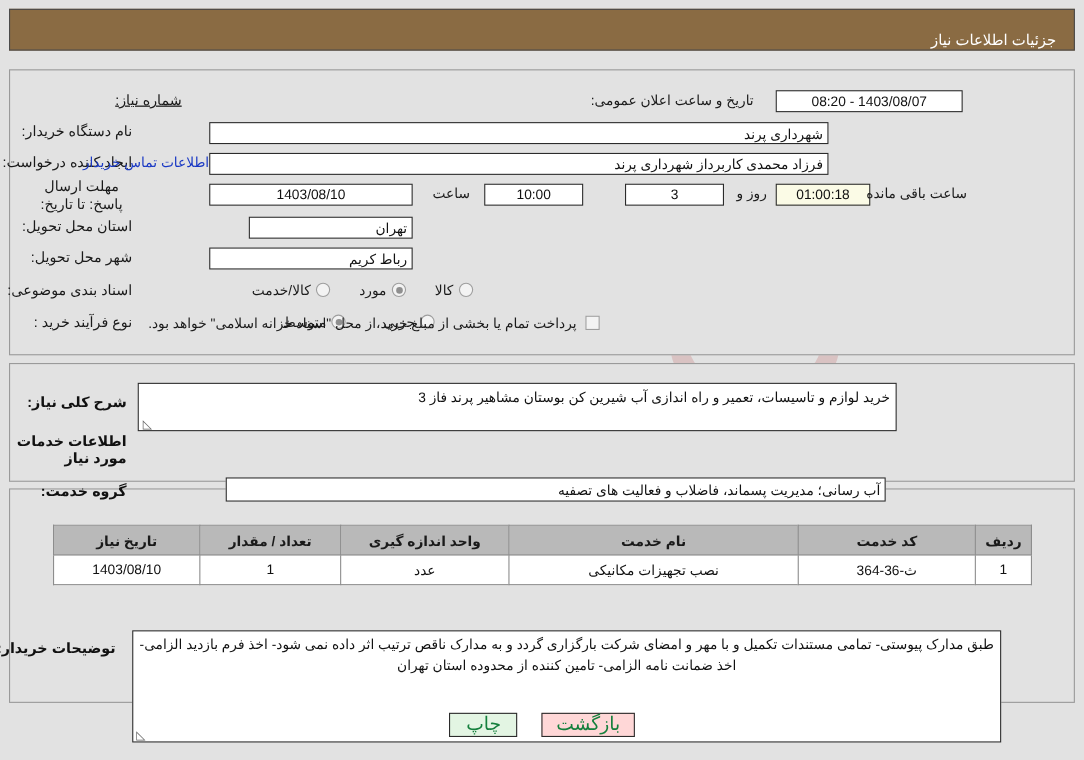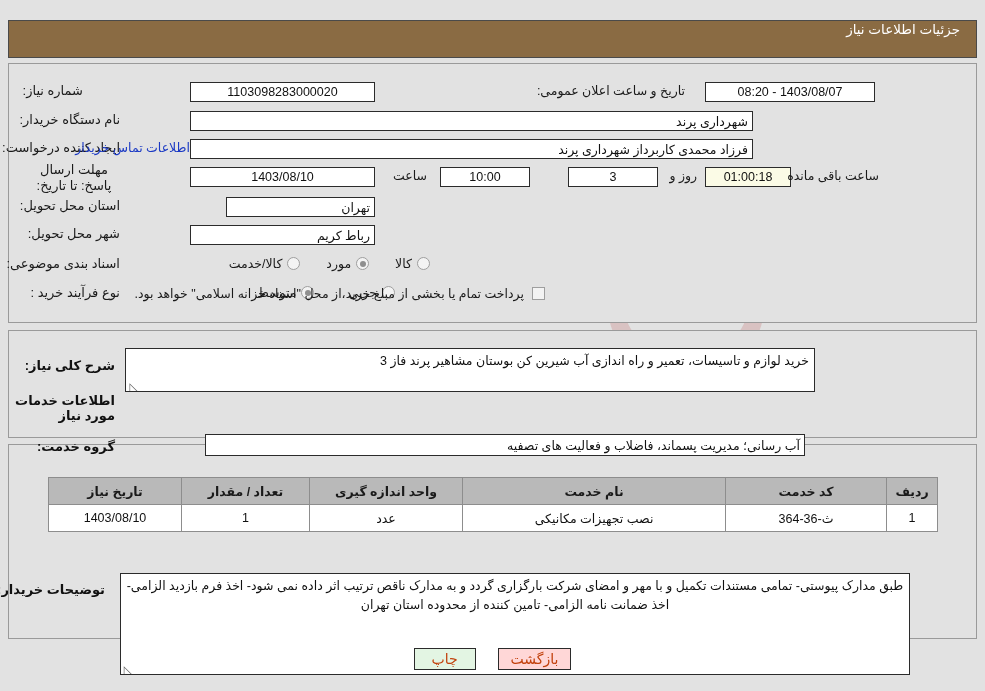--- a/index.html
+++ b/index.html
@@ -13,27 +13,27 @@
     width: 985px;
     height: 691px;
     background: #e2e2e2;
     overflow: hidden;
     direction: rtl;
   }
 
   
   .title-bar {
     position: absolute;
-    top: 20px; right: 8px; left: 8px;
+    top: 8px; right: 8px; left: 8px;
     height: 38px;
     background: #8a6b43;
     border: 1px solid #4a4a4a;
     box-sizing: border-box;
     display: flex;
-    align-items: flex-start;
+    align-items: flex-end;
     justify-content: flex-start;
     padding-right: 16px;
   }
   .title-bar .title-text {
     color: #ffffff;
     font-size: 13.5px;
     letter-spacing: 0.2px;
   }
 
   
@@ -173,22 +173,22 @@
     top: 648px; left: 0; right: 0;
     display: flex;
     justify-content: center;
     gap: 22px;
   }
   .btn {
     border: 1px solid #2b2b2b;
     height: 22px;
     min-width: 62px;
     padding: 0 12px;
-    font-size: 14px;
-    color: #c2410c;
+    font-size: 17px;
+    color: #15803d;
     display: flex;
     align-items: center;
     justify-content: center;
     cursor: pointer;
     box-sizing: border-box;
   }
   .btn.back  { background: #ffd7d7; }
   .btn.print { background: #e3f5e3; }
 
   
@@ -225,24 +225,23 @@
     <span class="title-text">جزئیات اطلاعات نیاز</span>
   </div>
 
   <div class="watermark">
     <div class="wm-shield"></div>
     <div class="wm-text">AriaTender.net</div>
   </div>
 
   <div class="panel" id="panel-top"></div>
 
-  <div class="row" style="top:83px; right:902px;">
+  <div class="row" style="top:83px; right:820px;text-decoration:underline;">
     <span class="lbl">شماره نیاز:</span>
   </div>
-  <div class="box center" style="position:absolute; top:82px; right:610px; width:185px;">1103098283000020</div>
 
   <div class="row" style="top:83px; right:300px;">
     <span class="plain-lbl">تاریخ و ساعت اعلان عمومی:</span>
   </div>
   <div class="box center" style="position:absolute; top:82px; right:110px; width:170px;">1403/08/07 - 08:20</div>
 
   <div class="row" style="top:112px; right:865px;">
     <span class="lbl">نام دستگاه خریدار:</span>
   </div>
   <div class="box" style="position:absolute; top:111px; right:232px; width:563px;">شهرداری پرند</div>

